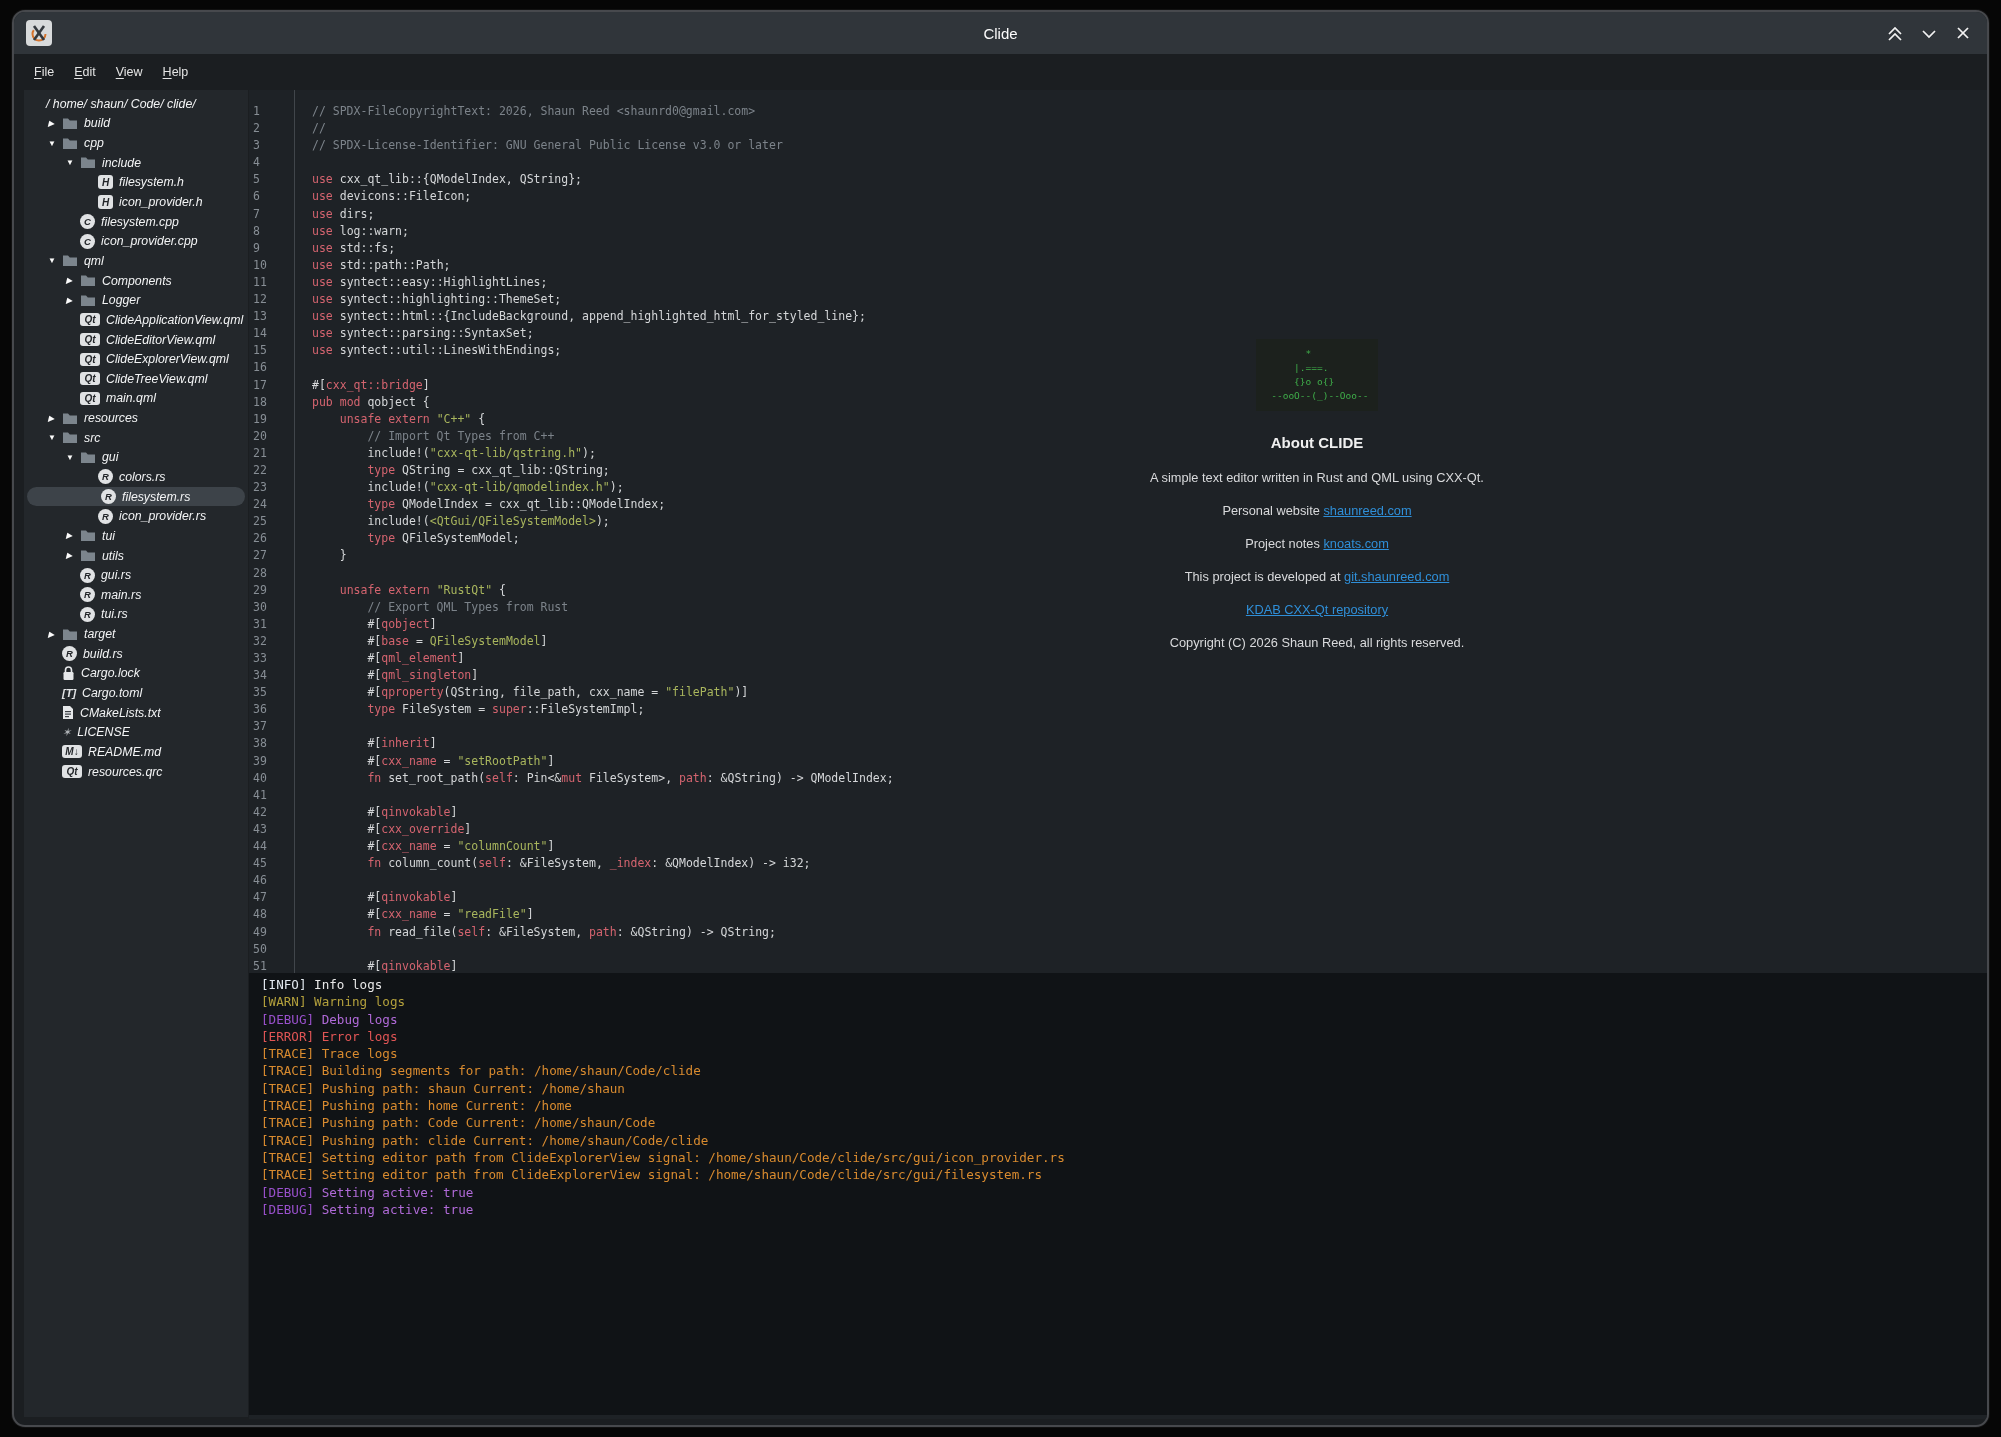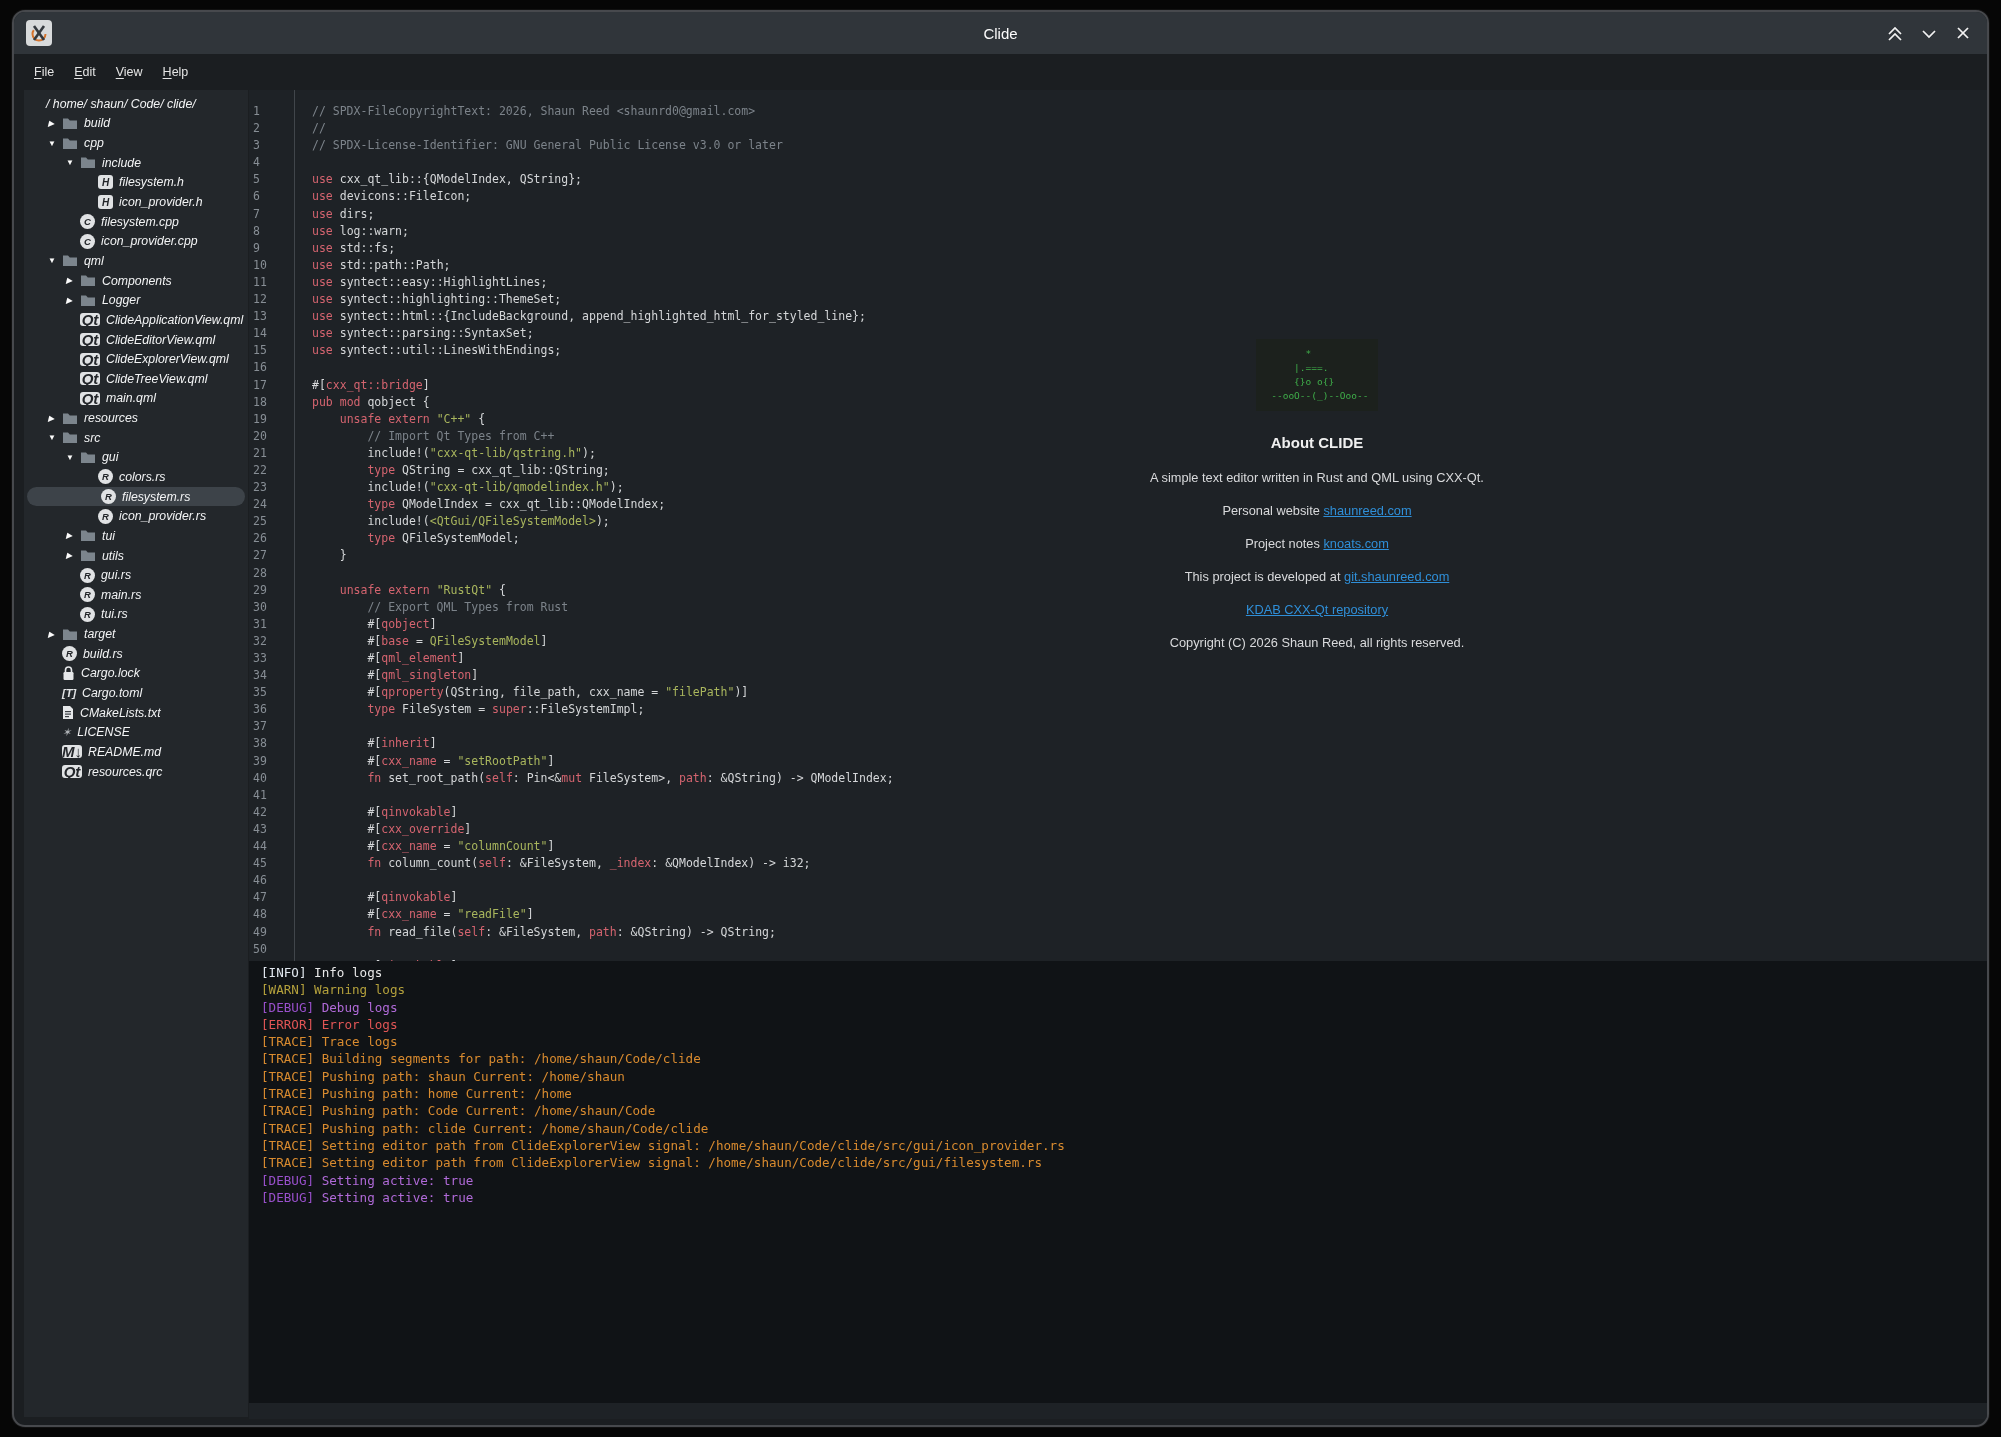--- a/index.html
+++ b/index.html
@@ -20,42 +20,42 @@
   
   .sidebar{position:absolute;left:10px;top:78px;width:224px;bottom:8px;background:var(--sidebar-bg,#23272b);overflow:hidden;padding-top:4px;}
   .tree-row{position:relative;height:19.65px;display:flex;align-items:center;color:#f3f4f5;font-size:12.3px;white-space:nowrap;border-radius:10px;font-style:italic;}
   .tree-row.selected{background:var(--selected-bg,#3d4349);margin:0 3px;}
   .chev{width:14px;font-size:8px;color:#fbfbfb;display:inline-block;text-align:left;}
   .foldicon{margin-right:6px;display:inline-flex;}
   .fileicon{margin-right:6px;display:inline-flex;align-items:center;justify-content:center;}
   .badge{background:#e0e2e4;color:#23262a;font-weight:bold;display:inline-flex;align-items:center;justify-content:center;font-family:"Liberation Sans",sans-serif;}
   .badge.sq{width:15px;height:14px;border-radius:3px;font-size:10px;}
   .badge.ci{width:15px;height:15px;border-radius:50%;font-size:9.5px;}
-  .badge.rr{width:20px;height:13px;border-radius:3px;font-size:15px;}
+  .badge.rr{width:20px;height:13px;border-radius:3px;font-size:10px;}
   .plain-ic{color:#e3e5e7;font-size:11px;font-weight:bold;}
   
   .editor{position:absolute;left:235px;top:78px;width:1738px;bottom:6px;background:var(--editor-bg,#1e2226);overflow:hidden;}
   .gutter-line{position:absolute;left:45px;top:0;height:890px;width:1px;background:#41464b;}
   .code{position:absolute;left:0;top:13px;font-family:"DejaVu Sans Mono",monospace;font-size:11.5px;line-height:17.1px;}
   .codeline{position:relative;height:17.1px;}
   .lnum{position:absolute;left:4px;color:var(--line-number,#878e95);}
   .lcode{position:absolute;left:63px;white-space:pre;color:var(--code,#d5d7d9);}
   .tok-k{color:var(--keyword,#d4646f);}
   .tok-s{color:var(--string,#a9b65d);}
   .tok-c{color:var(--comment,#7c838a);}
   .tok-p{color:var(--code,#d5d7d9);}
   
   .about{position:absolute;left:858px;top:249px;width:420px;text-align:center;color:var(--text,#d9dadc);font-size:12.8px;}
   .ascii-art{display:inline-block;margin:0;background:#1c211d;color:var(--ascii,#3fae4a);
     font-family:"DejaVu Sans Mono",monospace;font-size:9.5px;line-height:14px;padding:8px 10px;text-align:left;}
   .about-title{margin:22px 0 0 0;font-size:15px;font-weight:bold;color:#f0f0f0;line-height:20px;}
   .about-row{margin-top:17px;line-height:16px;}
   .about-link{color:var(--link,#2f8fd8);text-decoration:underline;cursor:pointer;}
   
-  .logpanel{position:absolute;left:0;right:0;bottom:16px;height:439px;background:var(--log-bg,#101316);
+  .logpanel{position:absolute;left:0;right:0;bottom:4px;height:439px;background:var(--log-bg,#101316);
     font-family:"DejaVu Sans Mono",monospace;font-size:12.6px;line-height:17.3px;padding:3px 0 0 12px;}
   .log-line{white-space:pre;}
   .lv-INFO .lvl{color:var(--log-info-label,#e2e8ef);} .lv-INFO .msg{color:var(--log-info,#e8e8e8);}
   .lv-WARN .lvl,.lv-WARN .msg{color:var(--log-warn,#b3a03c);}
   .lv-DEBUG .lvl{color:var(--log-debug-label,#9950cc);} .lv-DEBUG .msg{color:var(--log-debug,#b06ad8);}
   .lv-ERROR .lvl,.lv-ERROR .msg{color:var(--log-error,#e05555);}
   .lv-TRACE .lvl,.lv-TRACE .msg{color:var(--log-trace,#d98b2f);}
 </style>
 </head>
 <body>

